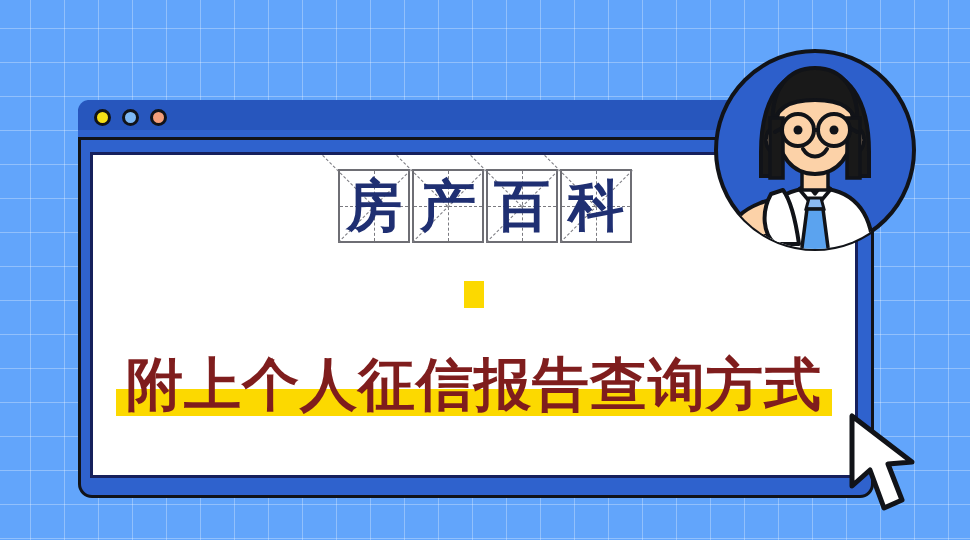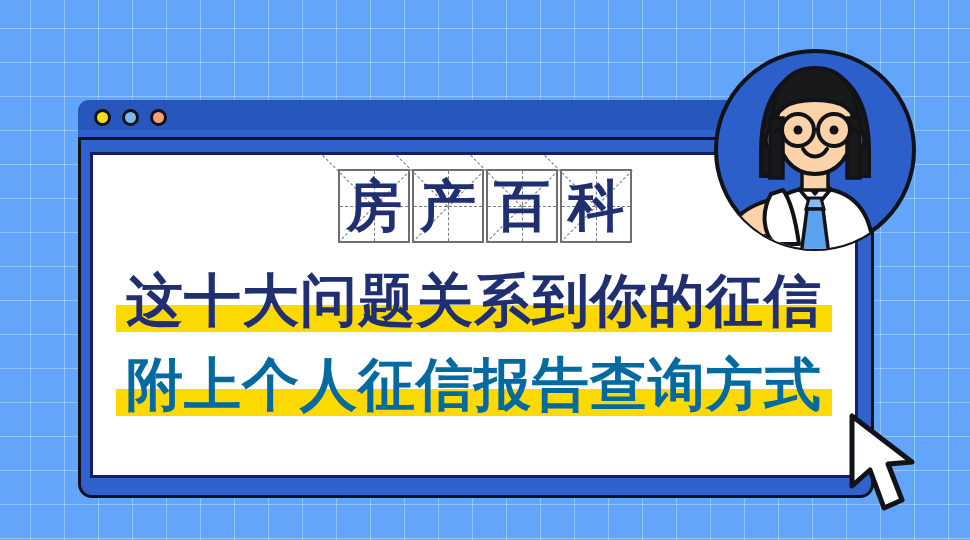--- a/index.html
+++ b/index.html
@@ -188,25 +188,24 @@
         <span class="gl v"></span>
         <span class="gl d1"></span>
         <span class="gl d2"></span>
         <span class="tz-char" style="color: rgb(31, 47, 114);">科</span>
       </div>
     </div>
 
     <div class="headline" id="headline-1" style="color: rgb(31, 47, 114);">
       <span class="hl-inner">
         <span class="hl-mark" style="background: rgb(252, 217, 0);"></span>
-        <span class="hl-text">这十大问题关系到你的征信</span>
       </span>
     </div>
 
-    <div class="headline" id="headline-2" style="color: #0369a1;">
+    <div class="headline" id="headline-2" style="color: #7f1d1d;">
       <span class="hl-inner">
         <span class="hl-mark" style="background: rgb(252, 217, 0);"></span>
         <span class="hl-text">附上个人征信报告查询方式</span>
       </span>
     </div>
 
   </div>
 </div>
 
 <div id="avatar">

